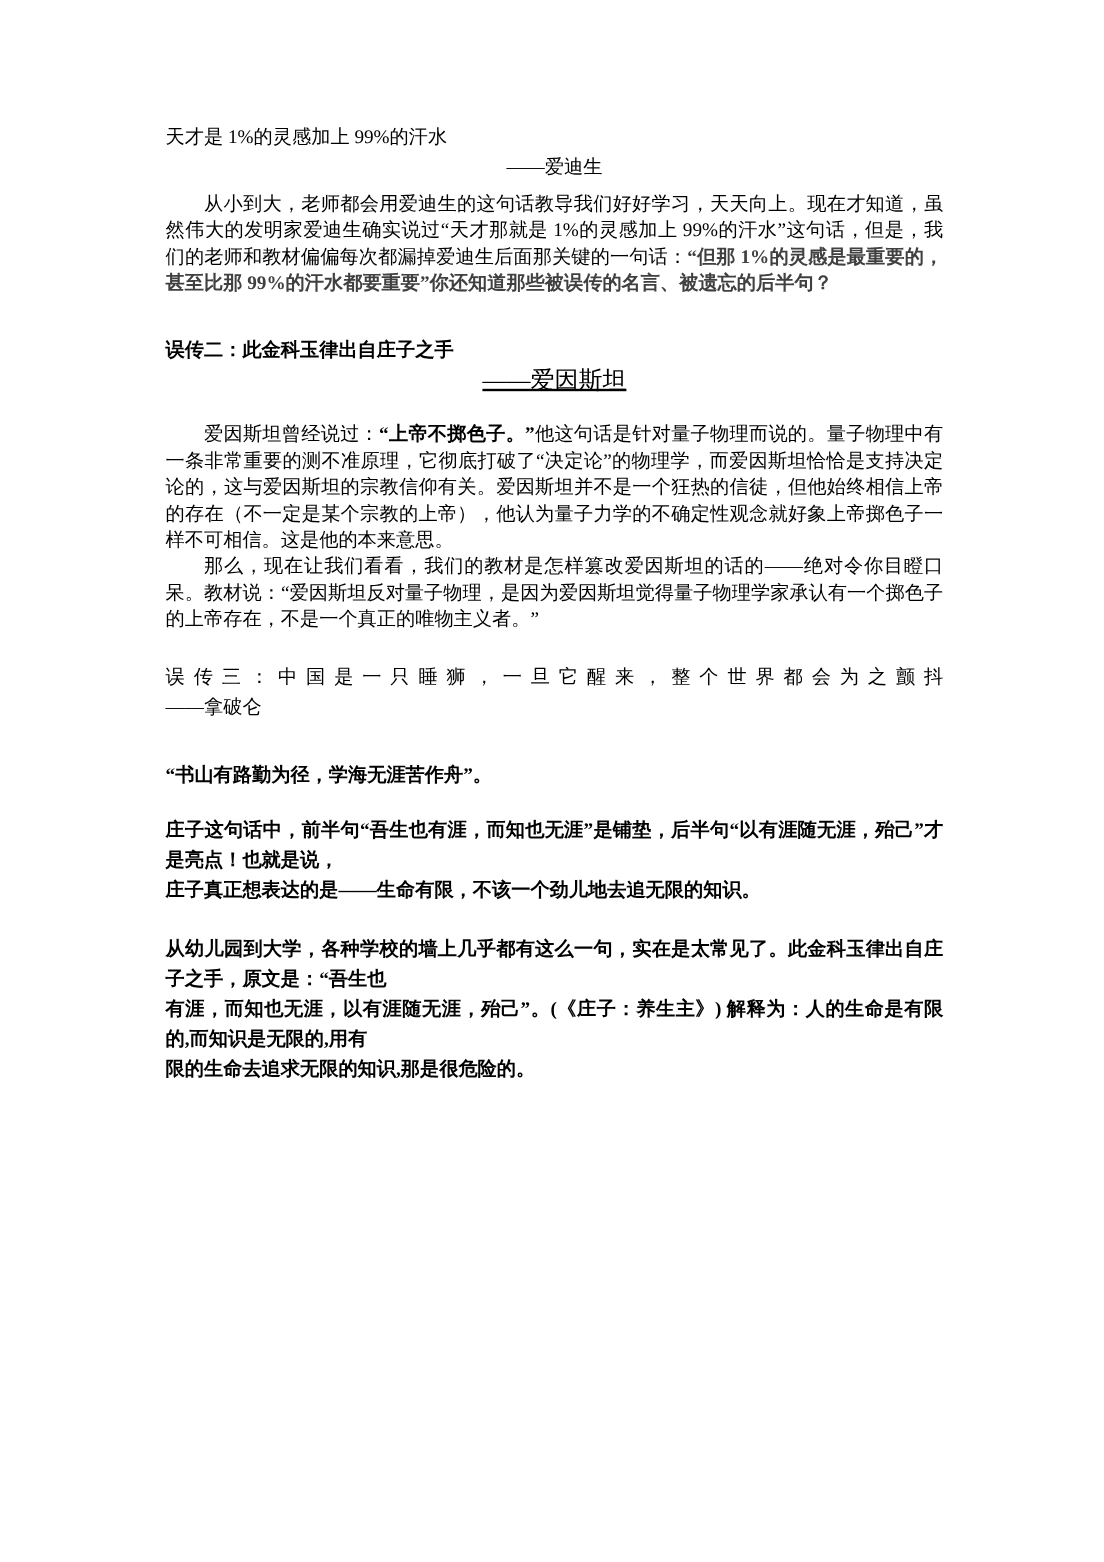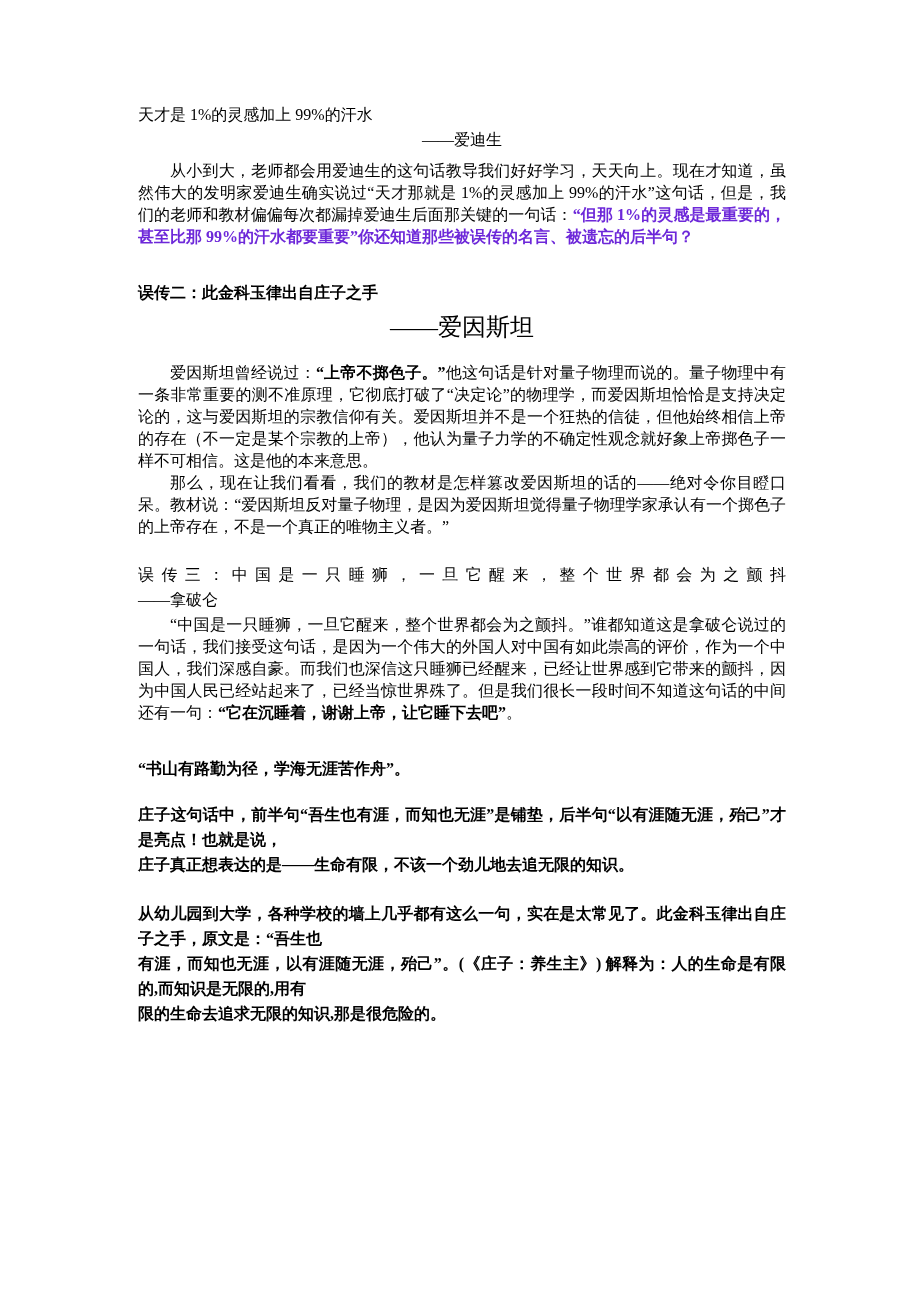--- a/index.html
+++ b/index.html
@@ -18,23 +18,23 @@
     font-size: 16px;
     color: #000000;
     line-height: 22px;
     overflow: hidden;
   }
   p { margin: 0; }
   .justify { text-align: justify; }
   .indent { text-indent: 2em; }
   .center { text-align: center; }
   .bold { font-weight: bold; }
-  .red { color: #6d28d9; font-weight: bold; }
+  .red { color: #404040; font-weight: bold; }
   .attr { line-height: 24px; margin-top: 2px; }
-  .attr-big { font-size: 24px; line-height: 26px; margin-top: 10px; }
+  .attr-big { font-size: 20px; line-height: 26px; margin-top: 0; text-decoration: underline; }
   .heading { font-weight: bold; margin-top: 34px; }
   .heading3 { font-weight: normal; margin-top: 24px; line-height: 25px; }
   .spread { text-align: justify; text-align-last: justify; }
   .prewrap { white-space: pre-line; }
   .lh25 { line-height: 25px; }
   .mt2  { margin-top: 2px; }
   .mt8  { margin-top: 8px; }
   .mt22 { margin-top: 22px; }
   .mt24 { margin-top: 24px; }
   .mt34 { margin-top: 34px; }
@@ -57,21 +57,20 @@
 
   <p class="indent justify mt22"><span>爱因斯坦曾经说过：</span><b>“上帝不掷色子。”</b><span>他这句话是针对量子物理而说的。量子物理中有一条非常重要的测不准原理，它彻底打破了“决定论”的物理学，而爱因斯坦恰恰是支持决定论的，这与爱因斯坦的宗教信仰有关。爱因斯坦并不是一个狂热的信徒，但他始终相信上帝的存在（不一定是某个宗教的上帝），他认为量子力学的不确定性观念就好象上帝掷色子一样不可相信。这是他的本来意思。</span></p>
 
   <p class="indent justify mt58">那么，现在让我们看看，我们的教材是怎样篡改爱因斯坦的话的——绝对令你目瞪口呆。教材说：“爱因斯坦反对量子物理，是因为爱因斯坦觉得量子物理学家承认有一个掷色子的上帝存在，不是一个真正的唯物主义者。”</p>
 
   <div class="heading3">
     <div class="spread">误传三：中国是一只睡狮，一旦它醒来，整个世界都会为之颤抖</div>
     <div>——拿破仑</div>
   </div>
 
-  <p class="indent justify mt2"><span>“中国是一只睡狮，一旦它醒来，整个世界都会为之颤抖。”谁都知道这是拿破仑说过的一句话，我们接受这句话，是因为一个伟大的外国人对中国有如此崇高的评价，作为一个中国人，我们深感自豪。而我们也深信这只睡狮已经醒来，已经让世界感到它带来的颤抖，因为中国人民已经站起来了，已经当惊世界殊了。但是我们很长一段时间不知道这句话的中间还有一句：</span><b>“它在沉睡着，谢谢上帝，让它睡下去吧”</b><span>。</span></p>
 
   <p class="bold mt34">“书山有路勤为径，学海无涯苦作舟”。</p>
 
   <p class="bold prewrap justify lh25 mt22">庄子这句话中，前半句“吾生也有涯，而知也无涯”是铺垫，后半句“以有涯随无涯，殆己”才是亮点！也就是说，
 庄子真正想表达的是——生命有限，不该一个劲儿地去追无限的知识。</p>
 
   <p class="bold prewrap justify lh25 mt24">从幼儿园到大学，各种学校的墙上几乎都有这么一句，实在是太常见了。此金科玉律出自庄子之手，原文是：“吾生也
 有涯，而知也无涯，以有涯随无涯，殆己”。(《庄子：养生主》) 解释为：人的生命是有限的,而知识是无限的,用有
 限的生命去追求无限的知识,那是很危险的。</p>
 

